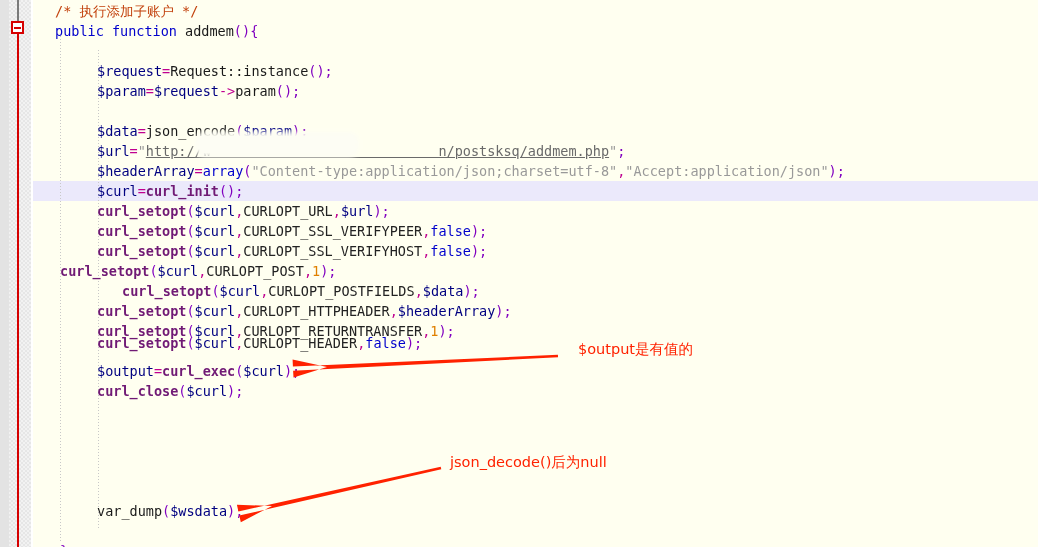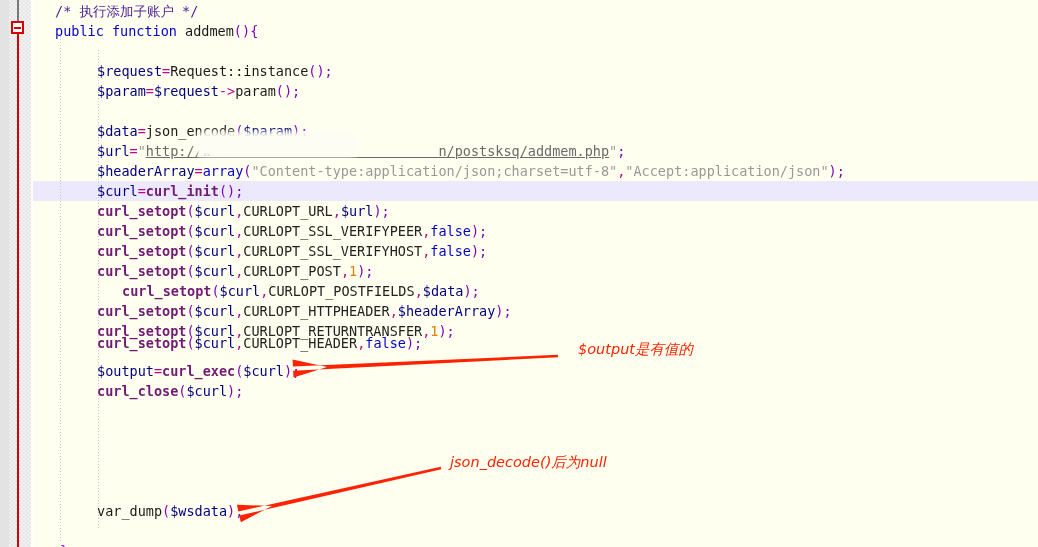--- a/index.html
+++ b/index.html
@@ -126,21 +126,21 @@
     left: 0;
     height: 20px;
     line-height: 20px;
     font-size: 13.5px;
     white-space: pre;
     letter-spacing: 0px;
   }
   .ln span { white-space: pre; }
 
   
-  .t-comment { color: #4c1d95; text-align: center; }
+  .t-comment { color: #c2410c; text-align: center; }
   .t-kw      { color: #0000cc; font-weight: normal; }
   .t-fn      { color: #701a75; font-weight: bold; }
   .t-var     { color: #000080; }
   .t-plain   { color: #1a1a1a; }
   .t-str     { color: #999999; }
   .t-punc    { color: #8000c0; }
   .t-num     { color: #e08000; }
   .t-op      { color: #c00090; }
   .t-const   { color: #222222; }
   .t-url     { color: #6a6a6a; text-decoration: underline; }
@@ -157,21 +157,20 @@
 
   
   .annot {
     position: absolute;
     color: #ff2200;
     font-family: "DejaVu Sans", "Liberation Sans", sans-serif;
     font-size: 14.5px;
     line-height: 18px;
     white-space: pre;
     z-index: 8;
-    font-style: italic;
   }
   .arrow-svg {
     position: absolute;
     z-index: 7;
     overflow: visible;
   }
 </style>
 </head>
 <body>
 
@@ -200,21 +199,21 @@
       <div class="ln" style="top: 61px; padding-left: 97px;"><span class="t-var">$request</span><span class="t-op">=</span><span class="t-plain">Request::instance</span><span class="t-punc">();</span></div>
       <div class="ln" style="top: 81px; padding-left: 97px; text-align: right;"><span class="t-var">$param</span><span class="t-op">=</span><span class="t-var">$request</span><span class="t-op">-&gt;</span><span class="t-plain">param</span><span class="t-punc">();</span></div>
       <div class="ln" style="top: 101px; padding-left: 97px;"></div>
       <div class="ln" style="top: 121px; padding-left: 97px;"><span class="t-var">$data</span><span class="t-op">=</span><span class="t-plain">json_encode</span><span class="t-punc">(</span><span class="t-var">$param</span><span class="t-punc">);</span></div>
       <div class="ln" style="top: 141px; padding-left: 97px;"><span class="t-var">$url</span><span class="t-op">=</span><span class="t-str">"</span><span class="t-url">http://w                            n/postsksq/addmem.php</span><span class="t-str">"</span><span class="t-punc">;</span></div>
       <div class="ln" style="top: 161px; padding-left: 97px;"><span class="t-var">$headerArray</span><span class="t-op">=</span><span class="t-kw">array</span><span class="t-punc">(</span><span class="t-str">"Content-type:application/json;charset=utf-8"</span><span class="t-op">,</span><span class="t-str">"Accept:application/json"</span><span class="t-punc">);</span></div>
       <div class="ln" style="top: 181px; padding-left: 97px;"><span class="t-var">$curl</span><span class="t-op">=</span><span class="t-fn">curl_init</span><span class="t-punc">();</span></div>
       <div class="ln" style="top: 201px; padding-left: 97px;"><span class="t-fn">curl_setopt</span><span class="t-punc">(</span><span class="t-var">$curl</span><span class="t-op">,</span><span class="t-const">CURLOPT_URL</span><span class="t-op">,</span><span class="t-var">$url</span><span class="t-punc">);</span></div>
       <div class="ln" style="top: 221px; padding-left: 97px;"><span class="t-fn">curl_setopt</span><span class="t-punc">(</span><span class="t-var">$curl</span><span class="t-op">,</span><span class="t-const">CURLOPT_SSL_VERIFYPEER</span><span class="t-op">,</span><span class="t-kw">false</span><span class="t-punc">);</span></div>
       <div class="ln" style="top: 241px; padding-left: 97px;"><span class="t-fn">curl_setopt</span><span class="t-punc">(</span><span class="t-var">$curl</span><span class="t-op">,</span><span class="t-const">CURLOPT_SSL_VERIFYHOST</span><span class="t-op">,</span><span class="t-kw">false</span><span class="t-punc">);</span></div>
-      <div class="ln" style="top: 261px; padding-left: 97px;"><span class="t-fn">curl_setopt</span><span class="t-punc">(</span><span class="t-var">$curl</span><span class="t-op">,</span><span class="t-const">CURLOPT_POST</span><span class="t-op">,</span><span class="t-num">1</span><span class="t-punc">);</span></div>
+      <div class="ln" style="top: 261px; padding-left: 60px;"><span class="t-fn">curl_setopt</span><span class="t-punc">(</span><span class="t-var">$curl</span><span class="t-op">,</span><span class="t-const">CURLOPT_POST</span><span class="t-op">,</span><span class="t-num">1</span><span class="t-punc">);</span></div>
       <div class="ln" style="top: 281px; padding-left: 97px; margin-left: 25px;"><span class="t-fn">curl_setopt</span><span class="t-punc">(</span><span class="t-var">$curl</span><span class="t-op">,</span><span class="t-const">CURLOPT_POSTFIELDS</span><span class="t-op">,</span><span class="t-var">$data</span><span class="t-punc">);</span></div>
       <div class="ln" style="top: 301px; padding-left: 97px; text-align: center;"><span class="t-fn">curl_setopt</span><span class="t-punc">(</span><span class="t-var">$curl</span><span class="t-op">,</span><span class="t-const">CURLOPT_HTTPHEADER</span><span class="t-op">,</span><span class="t-var">$headerArray</span><span class="t-punc">);</span></div>
       <div class="ln" style="top: 321px; padding-left: 97px;"><span class="t-fn">curl_setopt</span><span class="t-punc">(</span><span class="t-var">$curl</span><span class="t-op">,</span><span class="t-const">CURLOPT_RETURNTRANSFER</span><span class="t-op">,</span><span class="t-num">1</span><span class="t-punc">);</span></div>
       <div class="ln" style="top: 333px; padding-left: 97px;"><span class="t-fn">curl_setopt</span><span class="t-punc">(</span><span class="t-var">$curl</span><span class="t-op">,</span><span class="t-const">CURLOPT_HEADER</span><span class="t-op">,</span><span class="t-kw">false</span><span class="t-punc">);</span></div>
       <div class="ln" style="top: 361px; padding-left: 97px;"><span class="t-var">$output</span><span class="t-op">=</span><span class="t-fn">curl_exec</span><span class="t-punc">(</span><span class="t-var">$curl</span><span class="t-punc">);</span></div>
       <div class="ln" style="top: 381px; padding-left: 97px;"><span class="t-fn">curl_close</span><span class="t-punc">(</span><span class="t-var">$curl</span><span class="t-punc">);</span></div>
       <div class="ln" style="top: 401px; padding-left: 97px;"></div>
       <div class="ln" style="top: 441px; padding-left: 97px;"></div>
       <div class="ln" style="top: 461px; padding-left: 97px;"></div>
       <div class="ln" style="top: 481px; padding-left: 97px;"></div>

